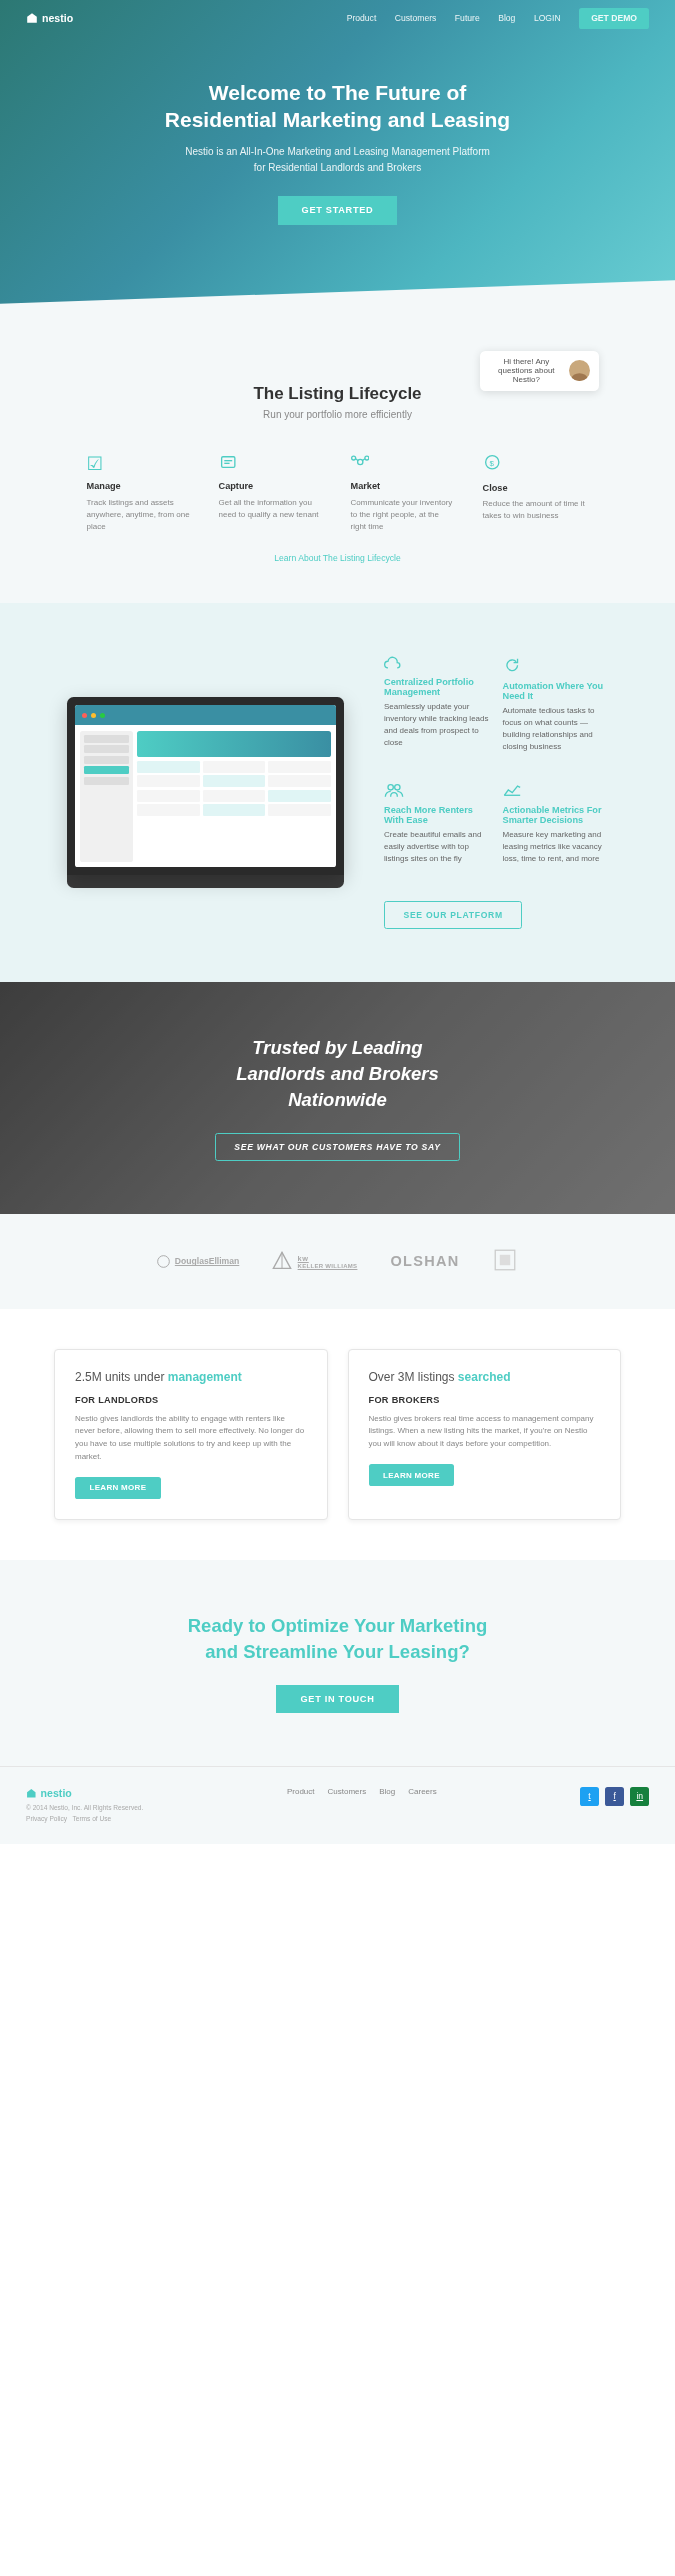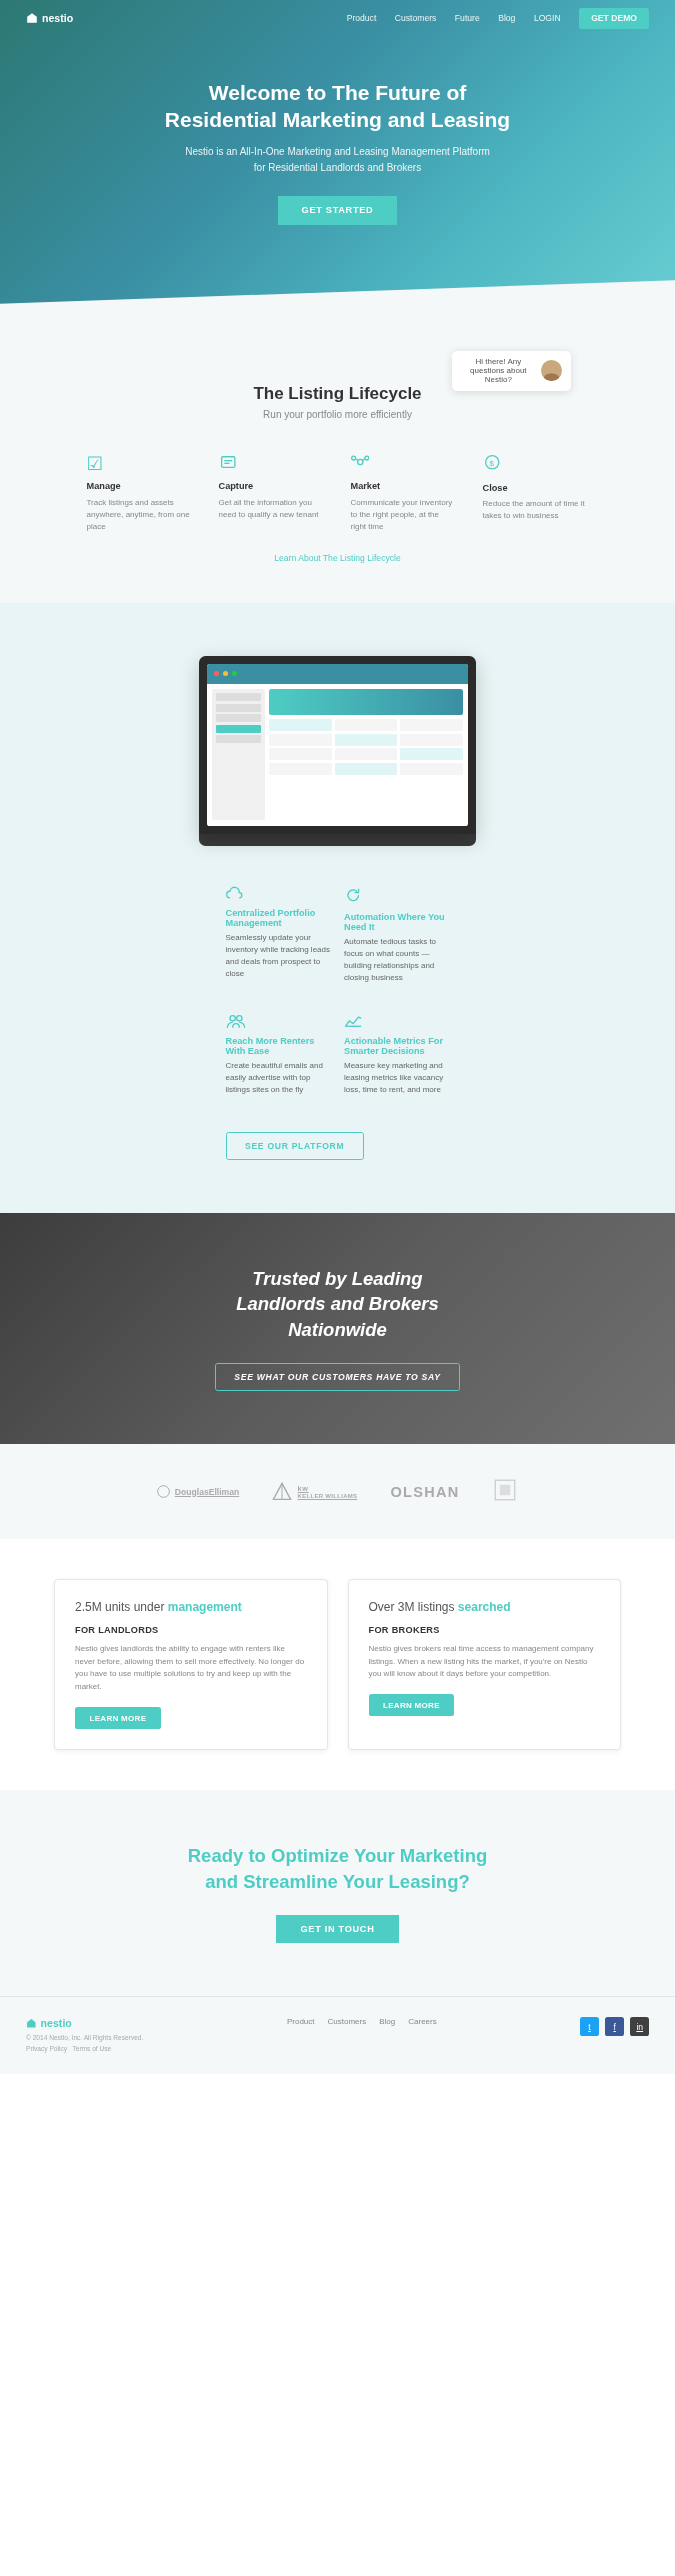--- a/index.html
+++ b/index.html
@@ -38,41 +38,41 @@
       display: inline-block; background: #4ecdc4; color: #fff; padding: 9.2px 24px;
       border-radius: 0; text-decoration: none; font-size: 9.2px; font-weight: 700;
       letter-spacing: 0.7px; text-transform: uppercase; position: relative; z-index: 2;
     }
 
     
     .lifecycle-section {
       background: #f4f8f9; padding: 53px 26px 40px; text-align: center; position: relative; z-index: 2;
     }
     .chat-bubble {
-      position: absolute; right: 104px; top: 20px;
+      position: absolute; right: 76px; top: 20px;
       background: #fff; border-radius: 5.3px; padding: 6.6px 9.2px; box-shadow: 0 1.3px 8px rgba(0,0,0,0.12);
       font-size: 8px; color: #555; max-width: 119px; display: flex; align-items: center; gap: 5.3px;
     }
     .chat-bubble .avatar {
       width: 21px; height: 21px; border-radius: 50%; background: #c9a87c; flex-shrink: 0;
       overflow: hidden; display: flex; align-items: center; justify-content: center;
     }
     .lifecycle-section h2 { font-size: 17px; color: #333; font-weight: 600; margin-bottom: 5.3px; }
     .lifecycle-section .sub { color: #888; font-size: 10px; margin-bottom: 33px; }
     .features-grid { display: flex; justify-content: center; gap: 26px; max-width: 528px; margin: 0 auto 20px; flex-wrap: wrap; }
     .feature-item { text-align: left; max-width: 106px; }
     .feature-icon { font-size: 18.5px; color: #4ecdc4; margin-bottom: 6.6px; }
     .feature-item h4 { font-size: 9.2px; font-weight: 600; color: #333; margin-bottom: 5.3px; }
     .feature-item p { font-size: 8px; color: #888; line-height: 1.5; }
     .learn-link { color: #4ecdc4; text-decoration: none; font-size: 8.6px; }
 
     
     .platform-section {
       background: #e8f4f5; padding: 53px 26px; display: flex; align-items: center;
-      justify-content: center; gap: 40px; flex-wrap: wrap; flex-direction: column;
+      justify-content: center; gap: 40px; flex-wrap: wrap;
     }
     .platform-features { max-width: 224px; }
     .platform-feature { margin-bottom: 16px; }
     .platform-feature h4 { font-size: 9.2px; font-weight: 600; color: #4ecdc4; margin-bottom: 4px; }
     .platform-feature p { font-size: 8px; color: #666; line-height: 1.5; }
     .platform-features-grid { display: grid; grid-template-columns: 1fr 1fr; gap: 13px; margin-bottom: 20px; }
     .pf-icon { font-size: 14.5px; color: #4ecdc4; margin-bottom: 4px; }
     .btn-outline-green {
       display: inline-block; border: 1.3px solid #4ecdc4; color: #4ecdc4; padding: 8px 18.5px;
       border-radius: 2.6px; text-decoration: none; font-size: 8.6px; font-weight: 700;
@@ -135,21 +135,21 @@
       display: flex; justify-content: space-between; align-items: flex-start; flex-wrap: wrap; gap: 13px;
     }
     .footer-left .footer-logo { color: #4ecdc4; font-size: 10.6px; font-weight: 700; display: flex; align-items: center; gap: 4px; margin-bottom: 4px; }
     .footer-copyright { font-size: 6.6px; color: #aaa; line-height: 1.6; max-width: 132px; }
     .footer-links { display: flex; gap: 13px; }
     .footer-links a { color: #888; text-decoration: none; font-size: 8px; }
     .footer-social { display: flex; gap: 6.6px; }
     .social-icon { width: 18.5px; height: 18.5px; border-radius: 2.6px; display: flex; align-items: center; justify-content: center; font-size: 8.6px; color: #fff; }
     .social-twitter { background: #1da1f2; }
     .social-facebook { background: #3b5998; }
-    .social-linkedin { background: #404040; }
+    .social-linkedin { background: #15803d; }
 
     
     .mock-laptop {
       width: 277px; height: 178px; flex-shrink: 0;
       background: #2a2a2a; border-radius: 6.6px 6.6px 0 0; position: relative;
       box-shadow: 0 6.6px 20px rgba(0,0,0,0.2);
     }
     .mock-laptop-screen {
       position: absolute; top: 8px; left: 8px; right: 8px; bottom: 8px;
       background: #fff; border-radius: 2.6px; overflow: hidden;

